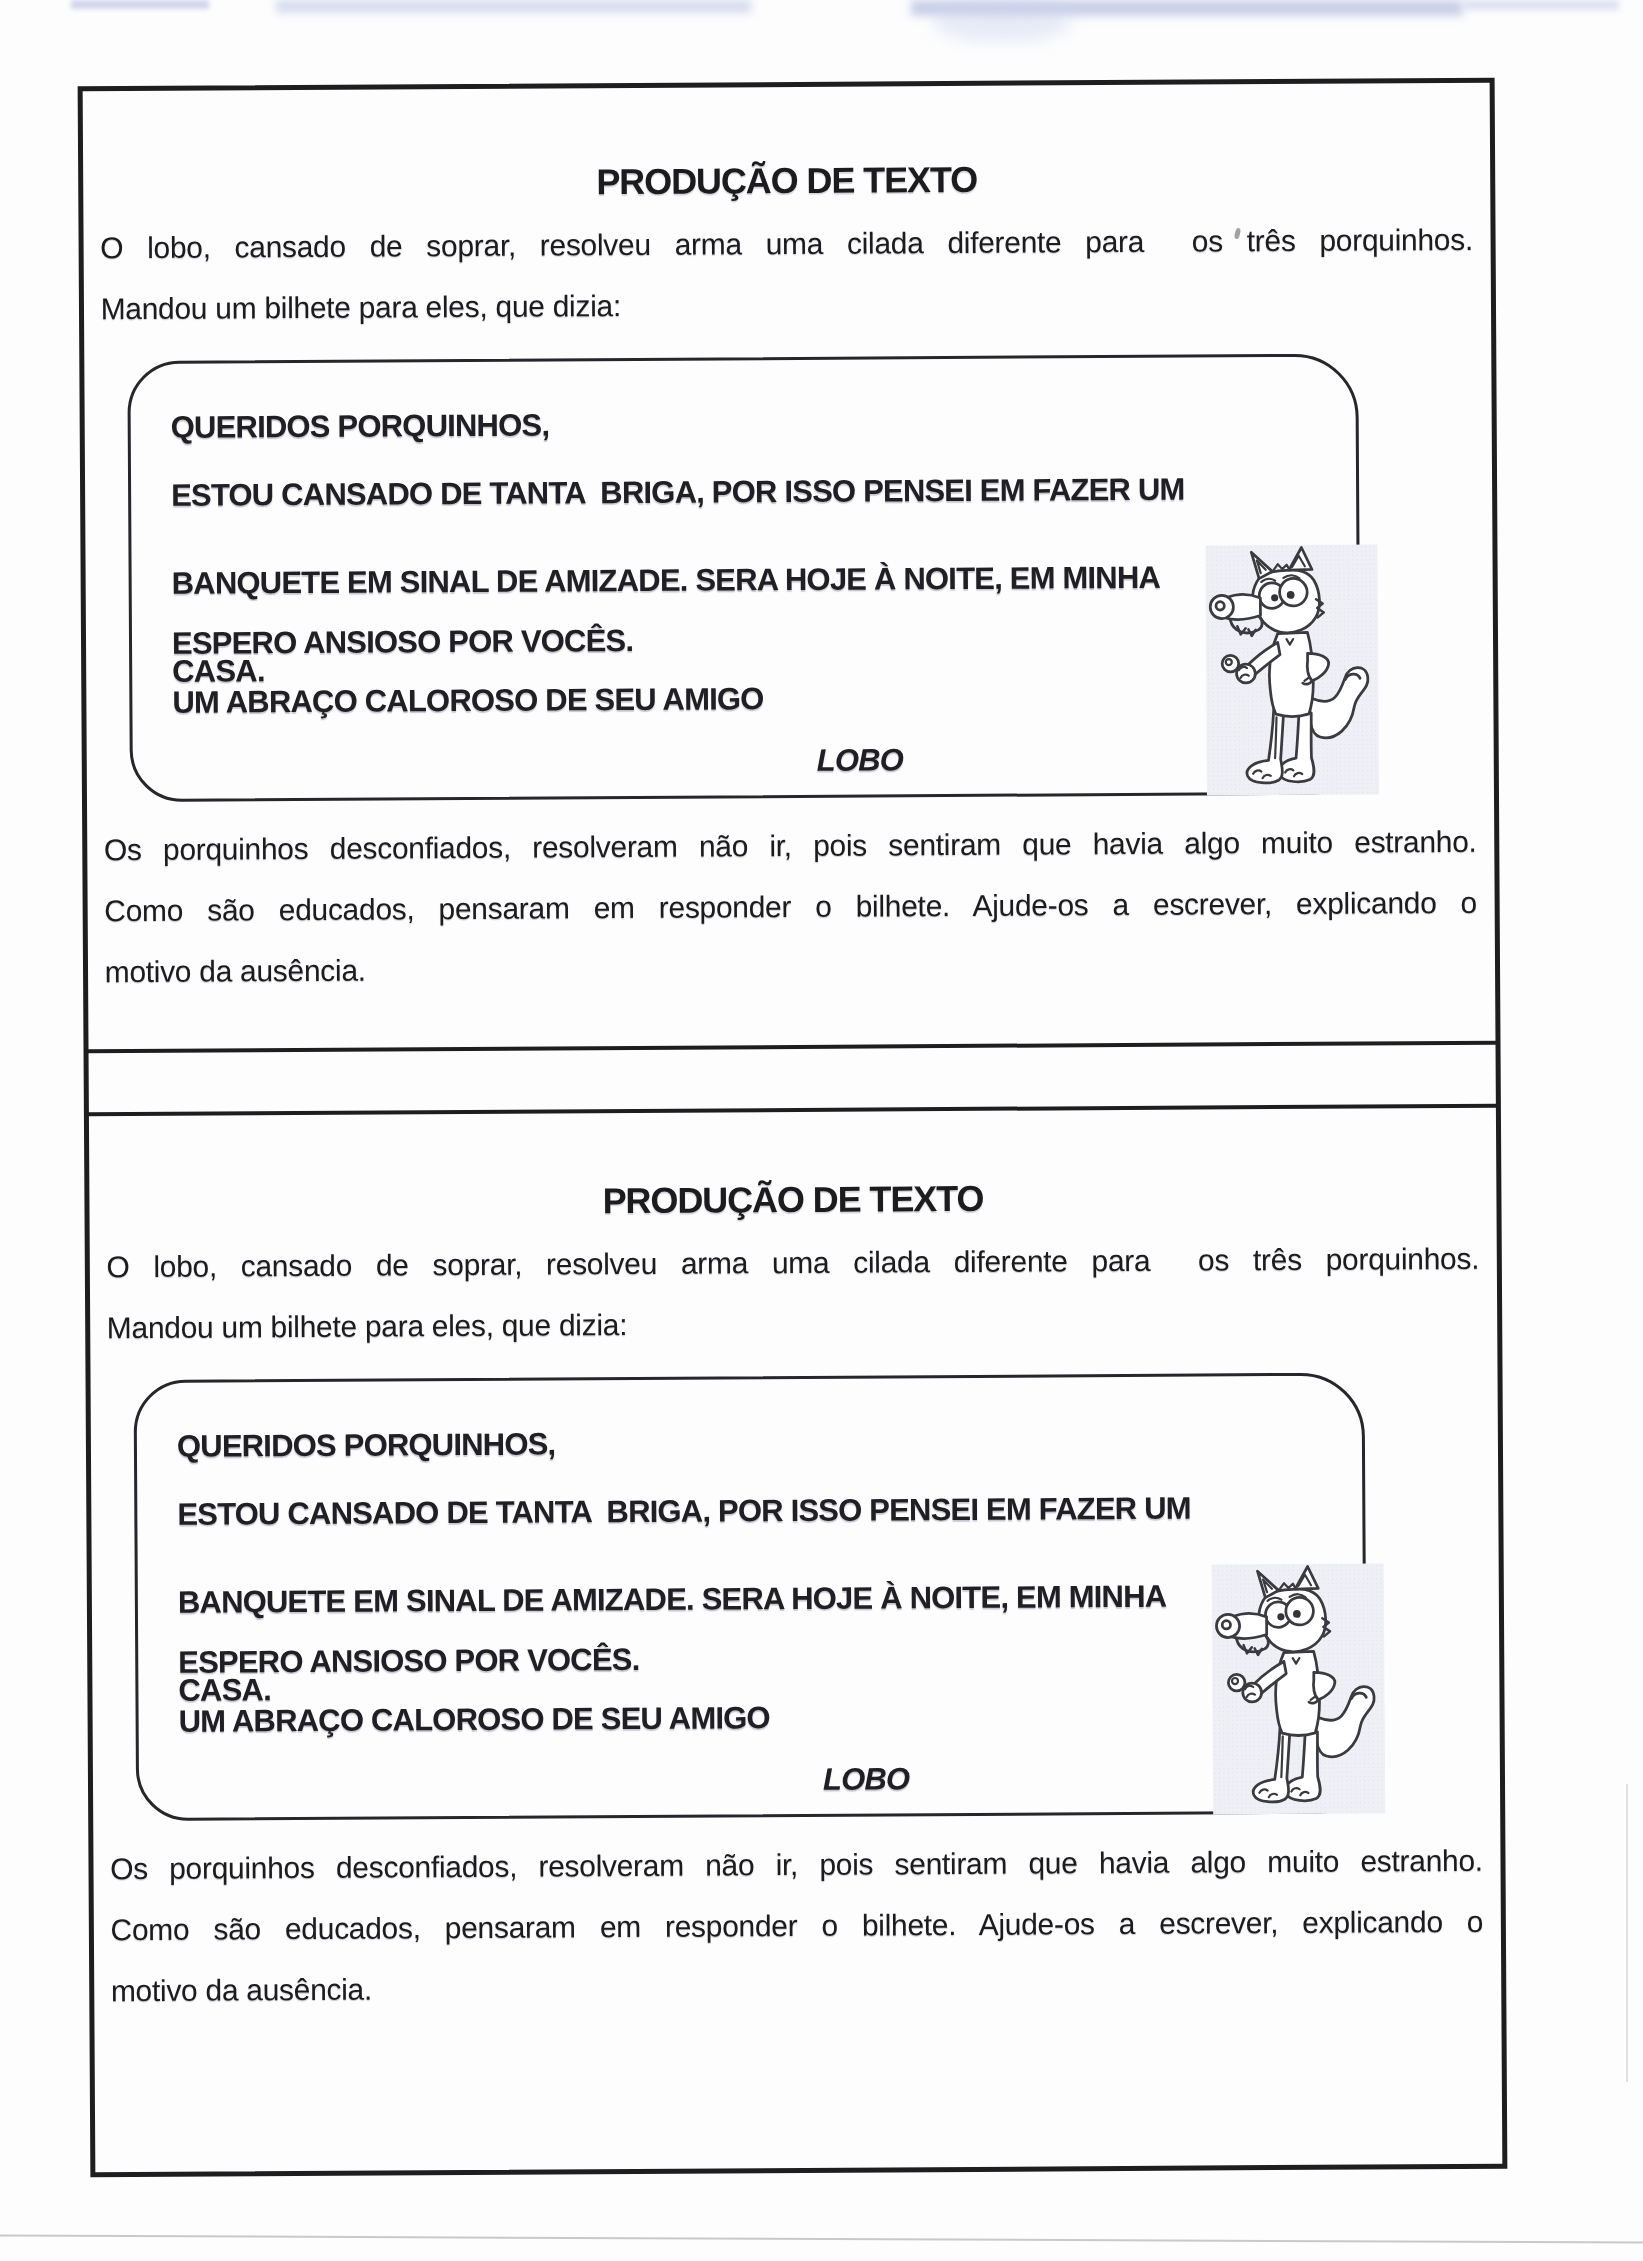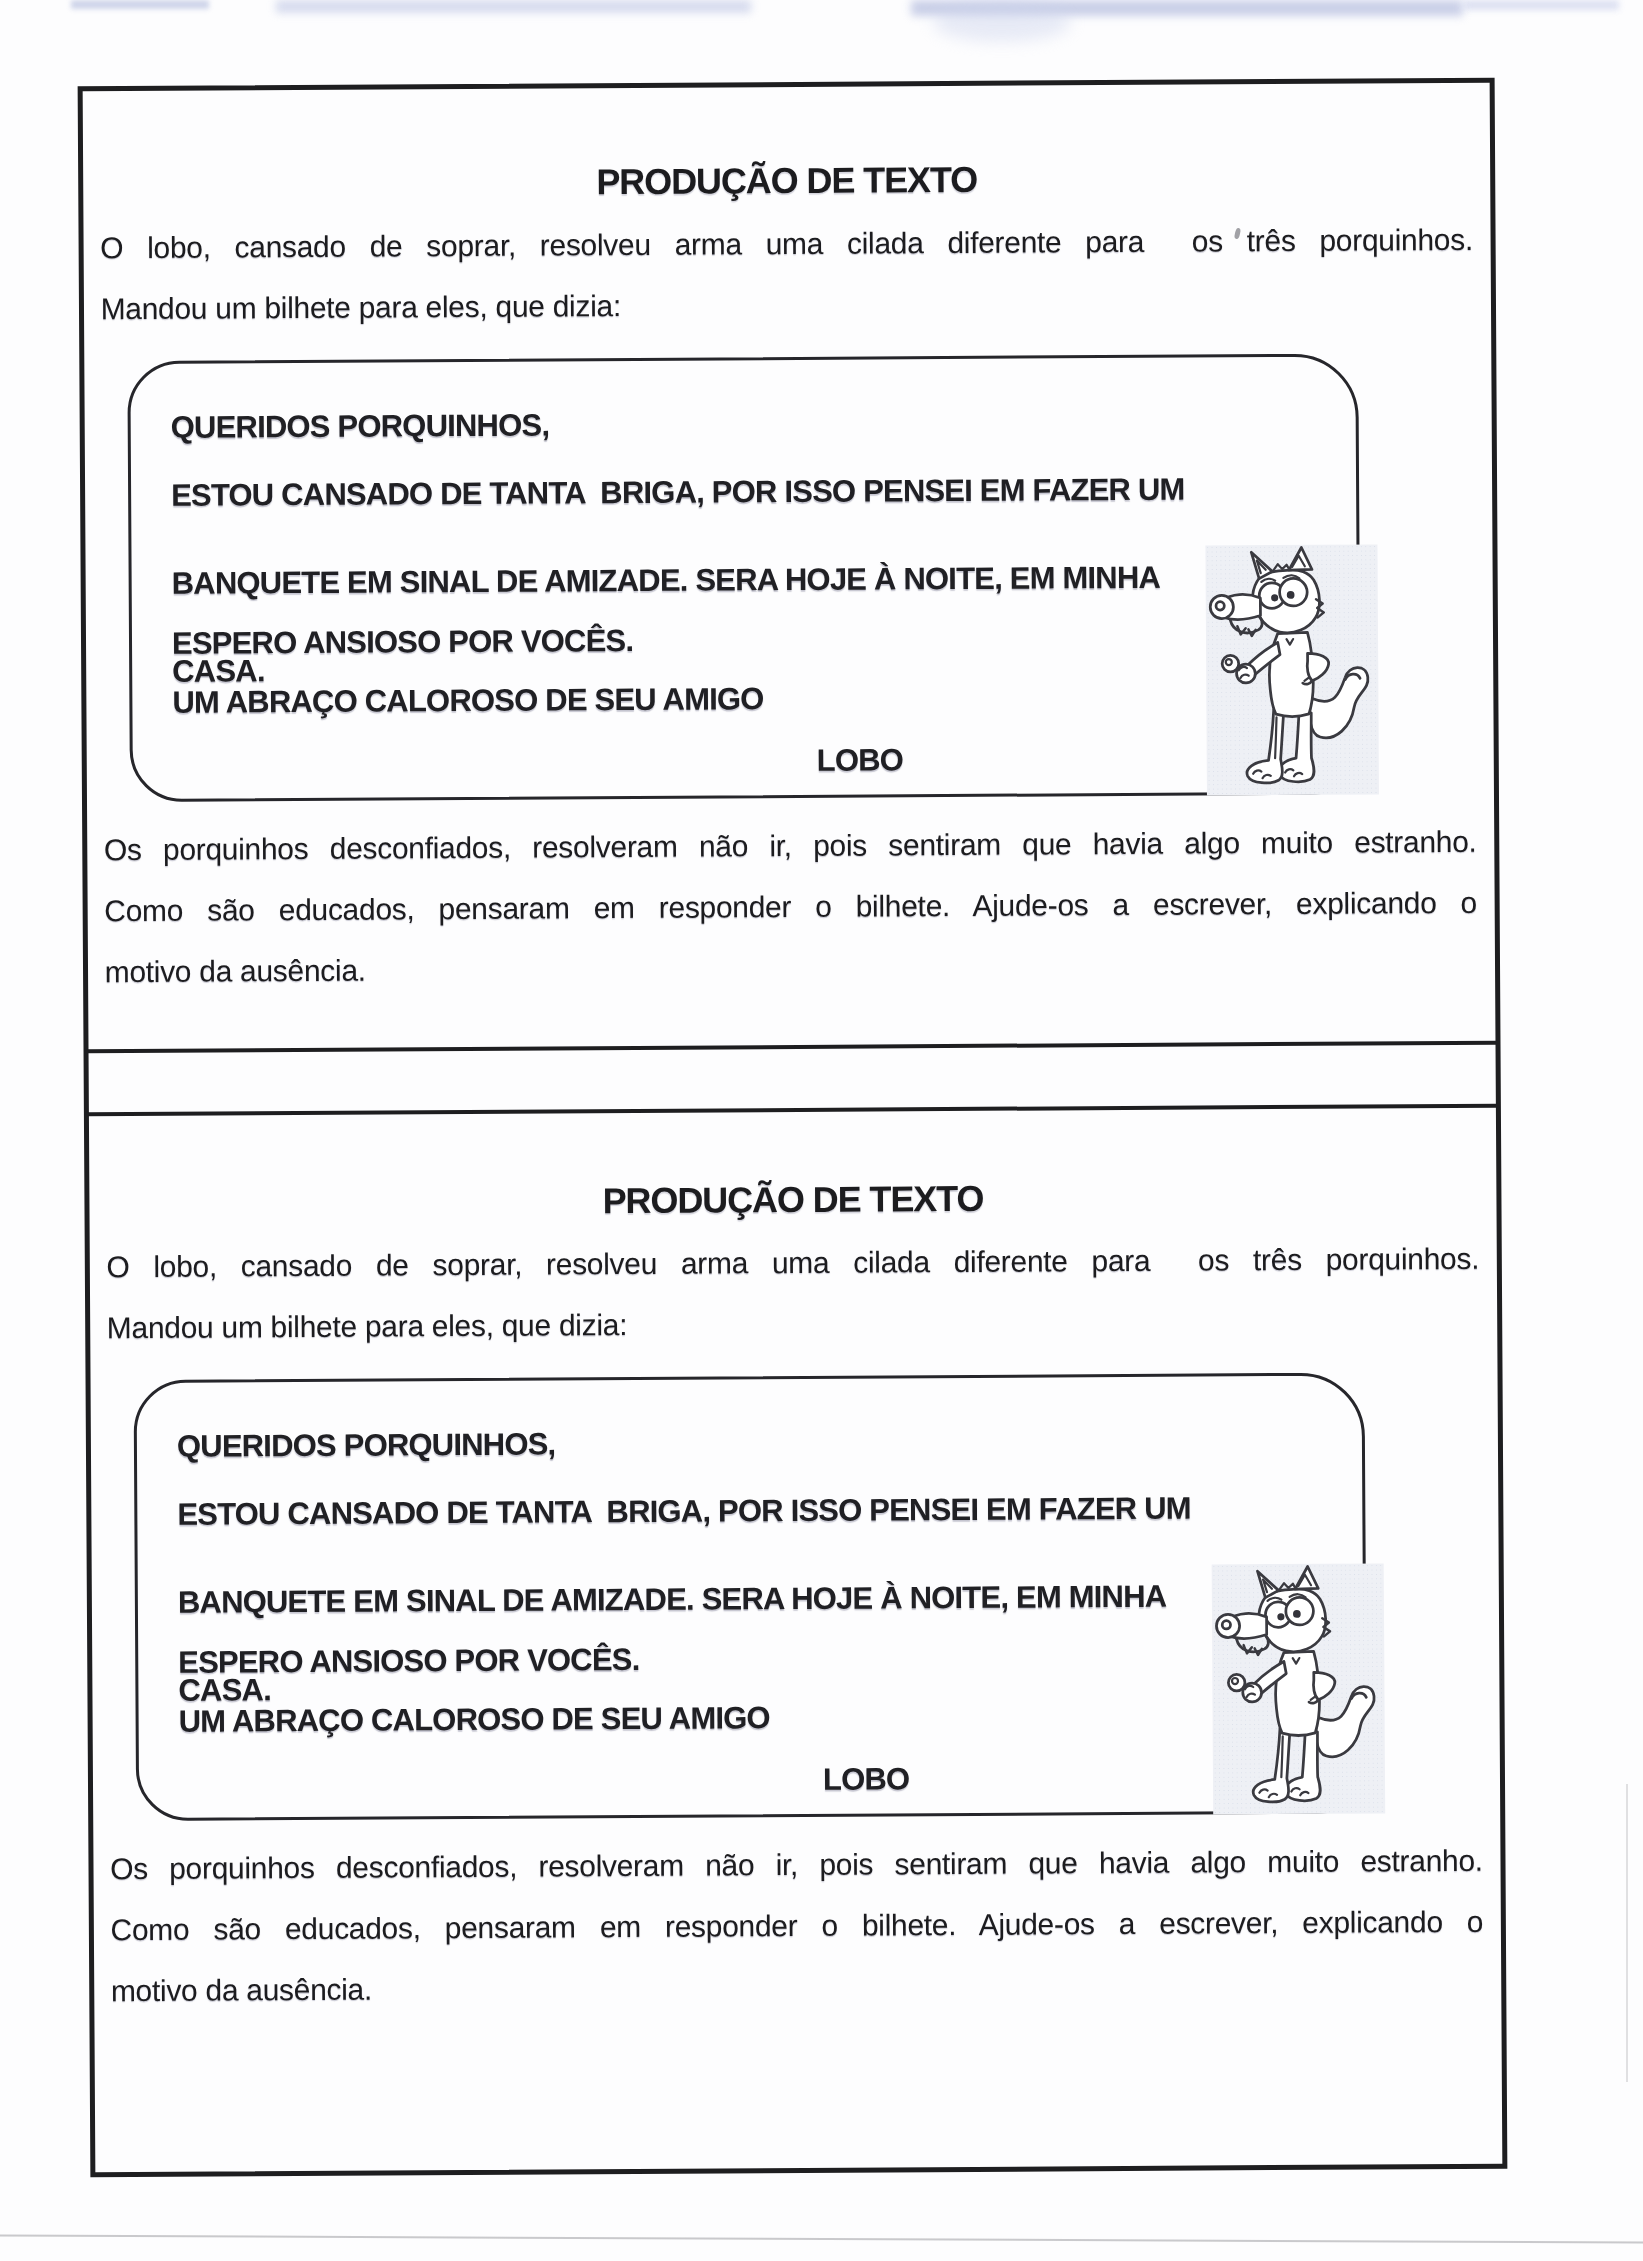--- a/index.html
+++ b/index.html
@@ -73,21 +73,21 @@
     font-weight:bold; font-size:31px; line-height:35px;
     letter-spacing:-0.8px;
     white-space:pre;
     text-shadow:0 1.7px 1.1px rgba(50,50,85,.28);
     color:#202024;
   }
   .salutation  { top:46px; }
   .letter-body { top:110px; line-height:44px; white-space:pre-wrap; width:1094px; }
   .closing1    { top:262px; }
   .closing2    { top:321px; }
-  .signature   { top:383px; left:684px; }
+  .signature   { top:383px; left:684px;font-style:italic; }
 
   
   .wolf {
     position:absolute; top:461px; left:1120px;
     width:172px; height:250px;
     z-index:5;
     background-color:#eef0f5;
     background-image:radial-gradient(circle,#d9dee9 0.7px,transparent 0.8px);
     background-size:4.4px 4.4px;
   }

